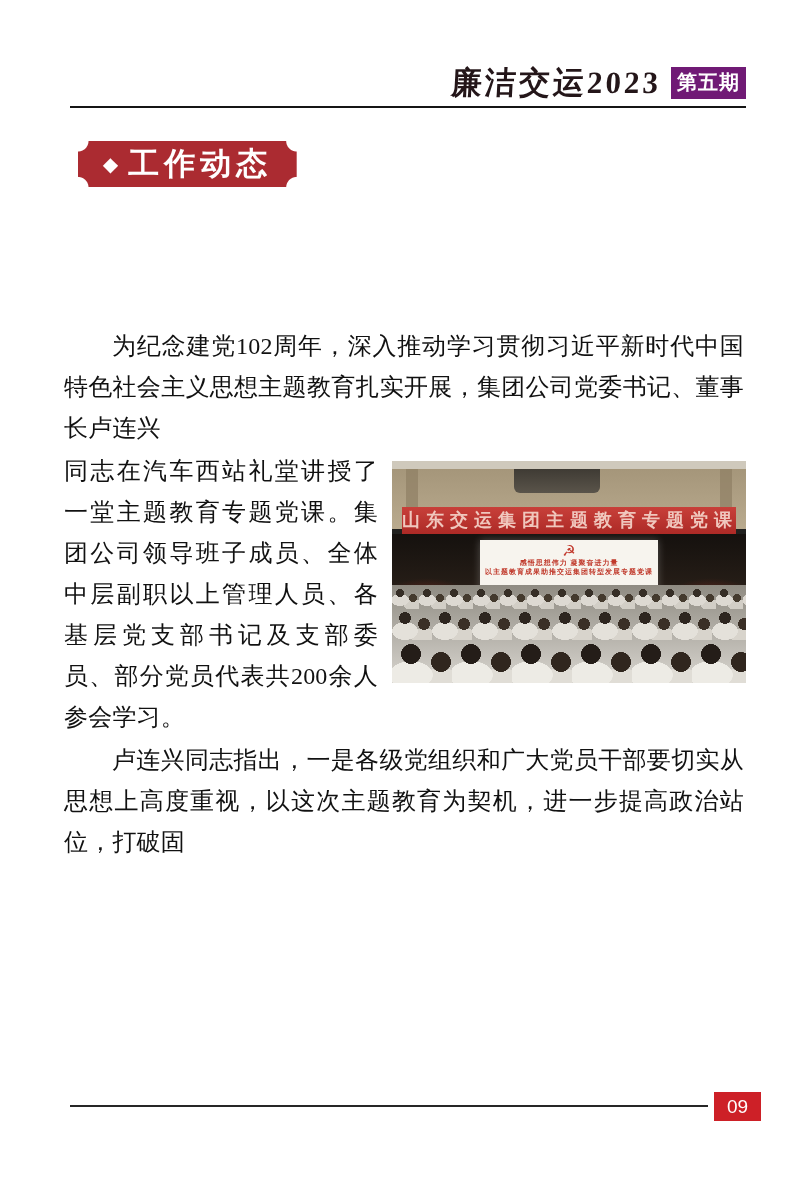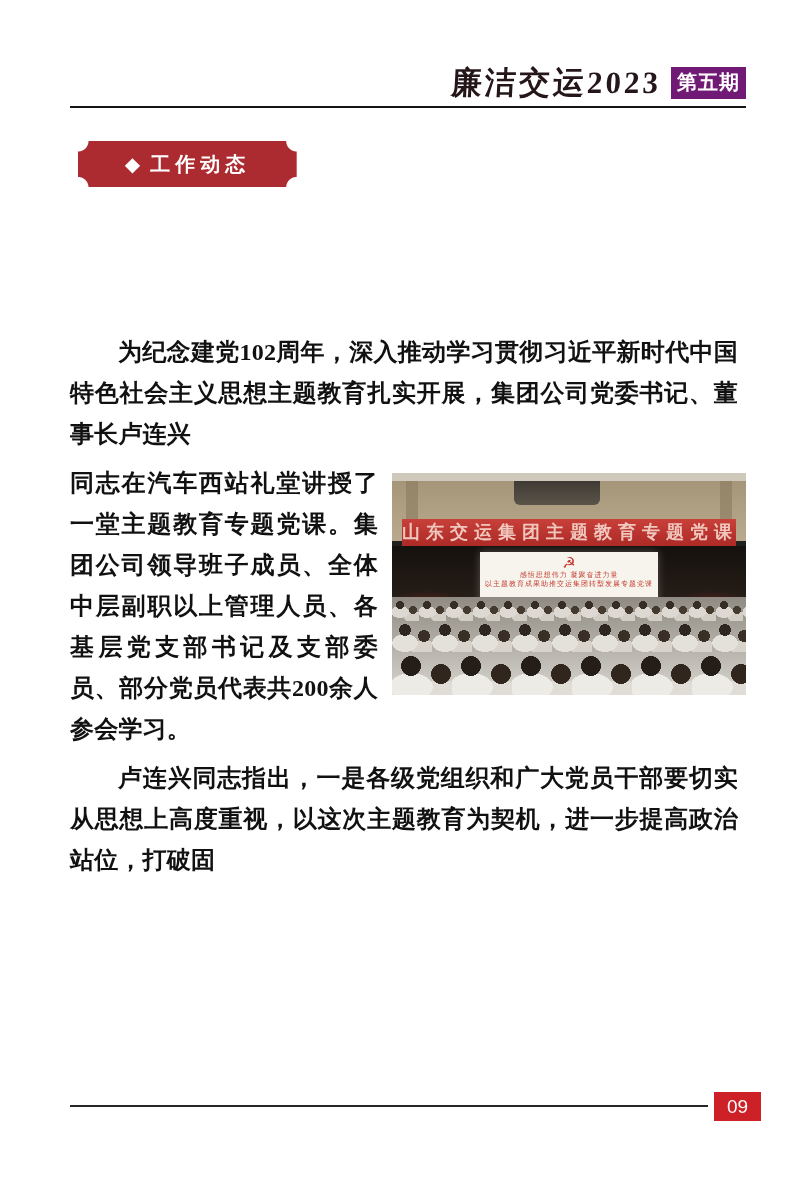--- a/index.html
+++ b/index.html
@@ -35,34 +35,34 @@
     --r:#ab2b31;
     background:
       radial-gradient(circle 11px at 0 0,        transparent 10px, var(--r) 11px) top left    / 51% 51% no-repeat,
       radial-gradient(circle 11px at 100% 0,     transparent 10px, var(--r) 11px) top right   / 51% 51% no-repeat,
       radial-gradient(circle 11px at 0 100%,     transparent 10px, var(--r) 11px) bottom left / 51% 51% no-repeat,
       radial-gradient(circle 11px at 100% 100%,  transparent 10px, var(--r) 11px) bottom right/ 51% 51% no-repeat;
     display:flex; align-items:center; justify-content:center; gap:10px;
     color:#fff;
   }
   .plaque .diamond { font-size:20px; line-height:1; font-family:"DejaVu Sans",sans-serif; }
-  .plaque .plaque-label { font-size:20px; font-weight:700; letter-spacing:5px; }
+  .plaque .plaque-label { font-size:31px; font-weight:700; letter-spacing:5px; }
 
   
   .article-title {
     position:absolute; top:230px; left:70px; width:676px;
     text-align:center; font-size:34px; font-weight:700; color:#000;
     letter-spacing:1px; white-space:nowrap;
   }
   .article-body {
     position:absolute; top:324px; left:62px; width:684px;
     font-size:24px; line-height:41px; text-align:justify;
     letter-spacing:0.2px;
   }
-  .article-body p { margin:8px; text-indent:2em;font-weight:bold; }
+  .article-body p { margin:2px; text-indent:2em; }
   .article-body p.cont { text-indent:0; }
   .p2 { clear:both; }
 
   
   .photo-wrap { margin-top:0; }
   .photo {
     float:right; width:354px; height:222px; margin:10px 0 6px 14px;
     position:relative; overflow:hidden; background:#20201e;
   }
   .ph-ceiling { position:absolute; top:0; left:0; right:0; height:8px; background:#cfc9bc; }
@@ -96,21 +96,21 @@
   .ph-glow-l { left:-10px; } .ph-glow-r { right:-10px; }
   .ph-screen {
     position:absolute; left:88px; top:6px; width:178px; height:64px;
     background:#f7f4ee; box-shadow:0 0 8px rgba(255,255,255,.25);
     text-align:center; overflow:hidden;
   }
   .ph-emblem {
     margin-top:3px; color:#c23a2e; font-size:15px; line-height:16px;
     font-family:"DejaVu Sans",sans-serif; filter:blur(0.4px);
   }
-  .ph-screen-line { color:#c0392b; font-size:7px; line-height:9px; letter-spacing:1px; white-space:nowrap; filter:blur(0.5px); }
+  .ph-screen-line { color:#c0392b; font-size:7px; line-height:9px; letter-spacing:1px; white-space:nowrap; filter:blur(0.5px);font-weight:bold; }
   .ph-hills {
     position:absolute; bottom:0; left:0; right:0; height:10px;
     background:
       radial-gradient(ellipse 46px 12px at 12% 100%, rgba(194,57,46,.8), transparent 70%),
       radial-gradient(ellipse 60px 10px at 88% 100%, rgba(194,57,46,.7), transparent 70%);
     filter:blur(0.6px);
   }
   .ph-speaker { position:absolute; left:171px; top:52px; width:12px; height:14px; border-radius:50% 50% 20% 20%; background:#2e2823; }
   .ph-podium  { position:absolute; left:108px; top:64px; width:138px; height:11px; background:#17120e; }
   .ph-audience { position:absolute; left:0; right:0; bottom:0; height:98px;

